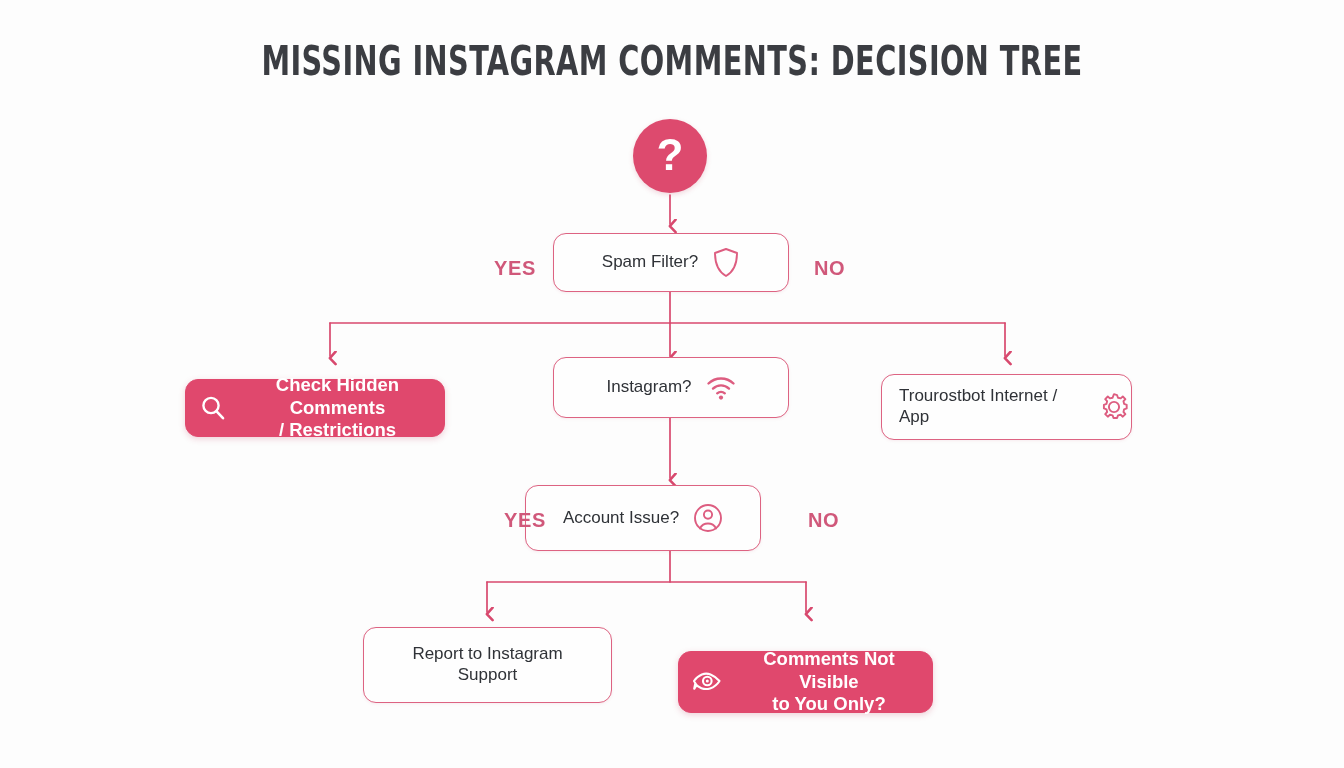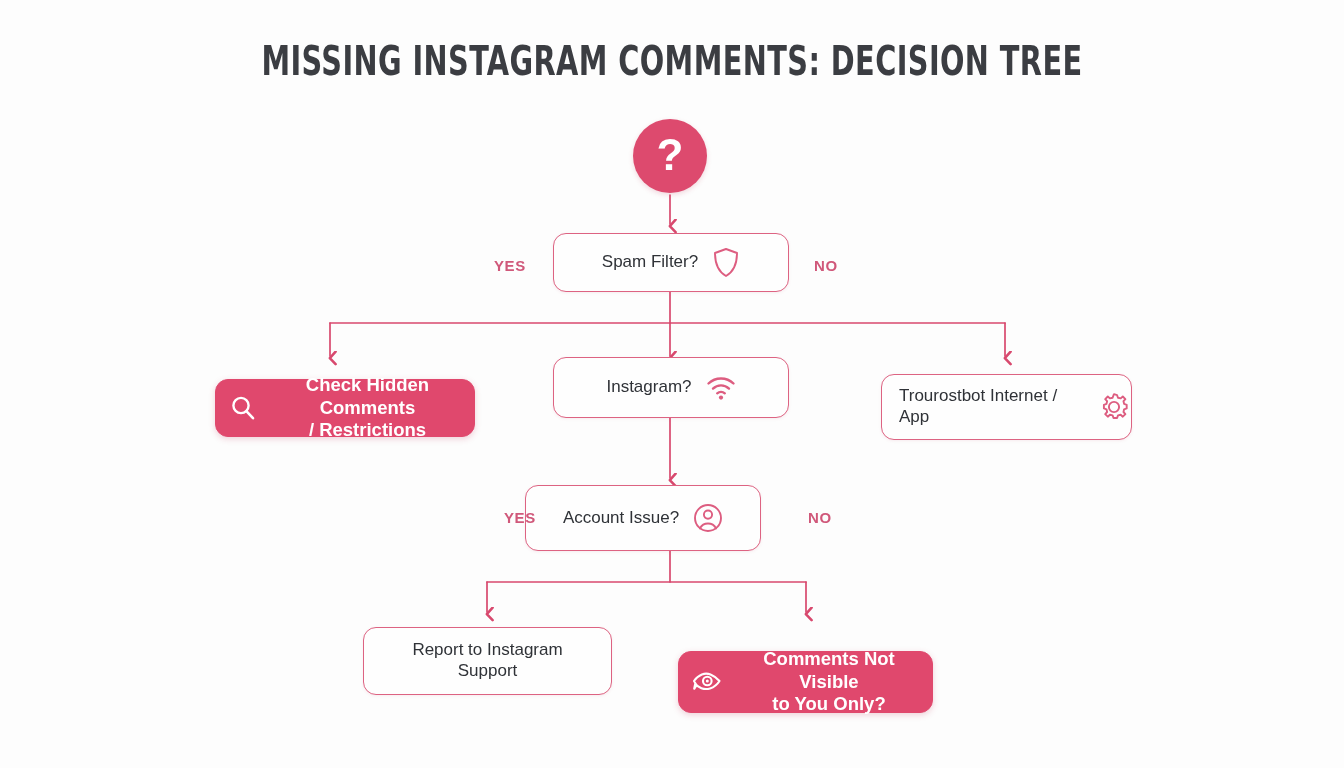--- a/index.html
+++ b/index.html
@@ -126,21 +126,21 @@
   .icon-slot {
     display: flex;
     align-items: center;
     justify-content: center;
     flex: none;
   }
 
   
   .branch-label {
     position: absolute;
-    font-size: 15px;
+    font-size: 20px;
     font-weight: bold;
     letter-spacing: 0.6px;
     color: #d0587a;
     text-transform: uppercase;
   }
 </style>
 </head>
 <body>
 
 <div id="canvas">
@@ -178,21 +178,21 @@
 
   <div class="node outlined center-row" style="left:553px; top:233px; width:236px; height:59px;">
     <span class="node-label">Spam Filter?</span>
     <span class="icon-slot">
       <svg width="28" height="31" viewBox="0 0 28 31">
         <path d="M14 2 L25 6 C25 17 21 25 14 29 C7 25 3 17 3 6 Z" fill="none" stroke="#dd5d80" stroke-width="1.9" stroke-linejoin="round"></path>
       </svg>
     </span>
   </div>
 
-  <div class="node filled left-icon" style="left:215px; top:379px; width:260px; height:58px;">
+  <div class="node filled left-icon" style="left:185px; top:379px; width:260px; height:58px;">
     <span class="icon-slot">
       <svg width="30" height="30" viewBox="0 0 30 30">
         <circle cx="13" cy="12.5" r="7.6" fill="none" stroke="#ffffff" stroke-width="2.4"></circle>
         <line x1="18.6" y1="18.3" x2="25" y2="25.2" stroke="#ffffff" stroke-width="2.6" stroke-linecap="round"></line>
       </svg>
     </span>
     <span class="node-label">Check Hidden Comments
 / Restrictions</span>
   </div>
 
@@ -223,21 +223,21 @@
     <span class="node-label">Account Issue?</span>
     <span class="icon-slot">
       <svg width="30" height="30" viewBox="0 0 30 30">
         <circle cx="15" cy="15" r="13" fill="none" stroke="#dd5d80" stroke-width="1.9"></circle>
         <circle cx="15" cy="11.6" r="4.1" fill="none" stroke="#dd5d80" stroke-width="1.9"></circle>
         <path d="M6.9 25.4 A9.2 9.2 0 0 1 23.1 25.4" fill="none" stroke="#dd5d80" stroke-width="1.9" stroke-linecap="round"></path>
       </svg>
     </span>
   </div>
 
-  <div class="node outlined text-only" style="left:363px; top:627px; width:249px; height:68px;">
+  <div class="node outlined text-only" style="left:363px; top:627px; width:249px; height:76px;">
     <span class="node-label">Report to Instagram
 Support</span>
   </div>
 
   <div class="node filled left-icon" style="left:678px; top:627px; width:255px; height:62px;margin-top:24px;">
     <span class="icon-slot">
       <svg width="32" height="28" viewBox="0 0 32 28">
         <path d="M3 13 C7.5 6.5 14 4.2 19.5 6.5 C25 8.8 28.5 13 28.5 13 C28.5 13 25 18.6 19 20.4 C13 22.2 7 19.5 4.2 15.6 L3.2 20.8 L5.6 17.2 Z" fill="none" stroke="#ffffff" stroke-width="2.1" stroke-linejoin="round"></path>
         <circle cx="16.3" cy="13" r="4.3" fill="none" stroke="#ffffff" stroke-width="2.1"></circle>
         <circle cx="16.3" cy="13" r="1.5" fill="#ffffff"></circle>

